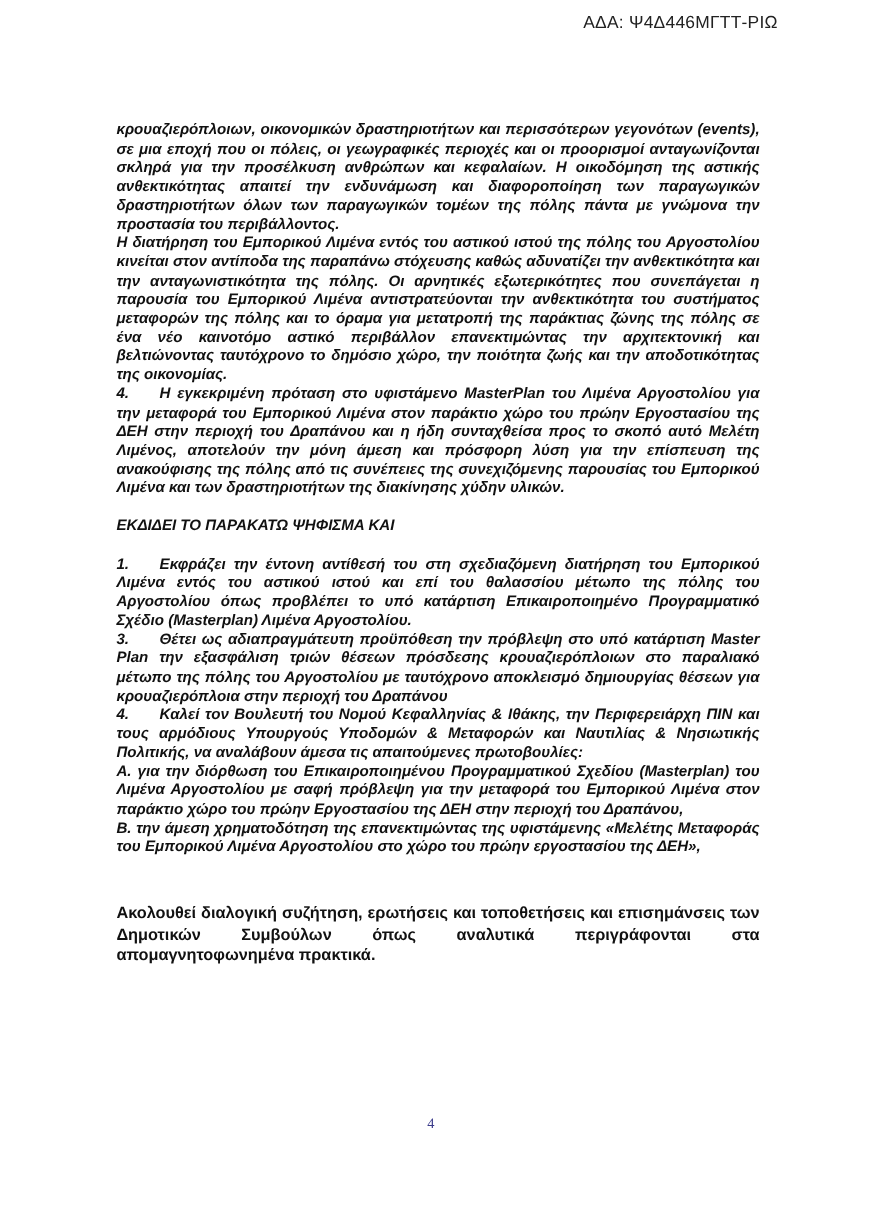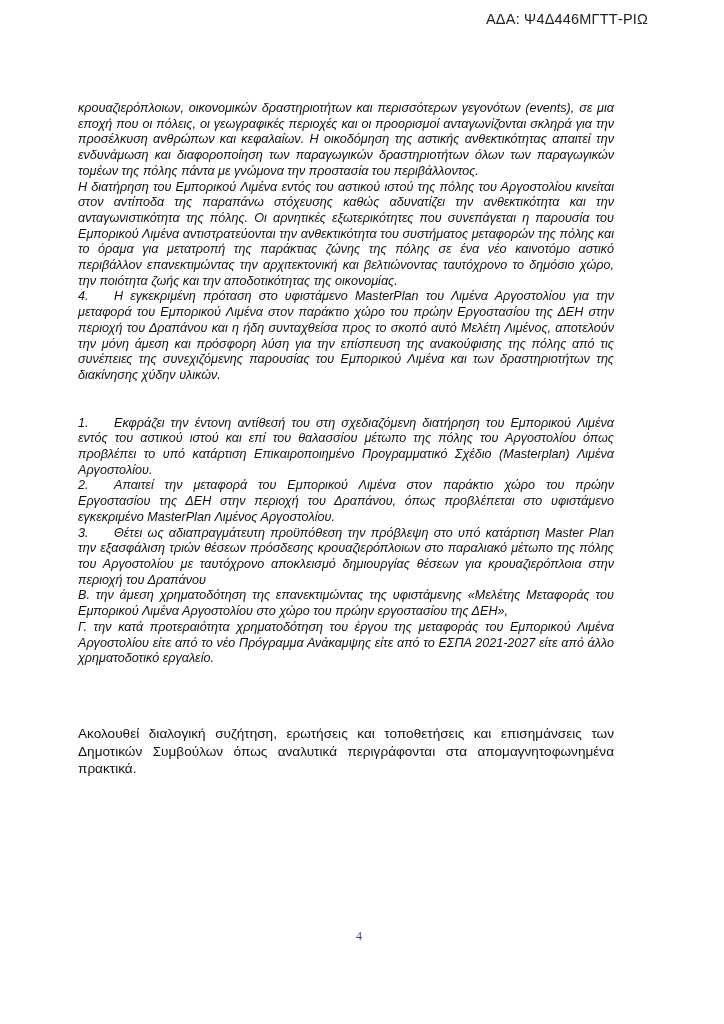--- a/index.html
+++ b/index.html
@@ -1,44 +1,45 @@
 <!DOCTYPE html>
 <html><head>
   <meta charset="utf-8">
   <style>
     html, body { margin: 0; padding: 0; background: #ffffff; }
     body { width: 724px; height: 1024px; position: relative; overflow: hidden;
            font-family: "Liberation Sans", sans-serif; color: #111; }
     .ada { position: absolute; top: 11px; left: 470px; font-size: 14.5px; color: #222; letter-spacing: 0.2px; margin-left: 16px; }
-    .content { position: absolute; left: 78px; top: 101px; width: 536px; font-size: 12.6px; line-height: 15.7px; }
+    .content { position: absolute; left: 97px; top: 101px; width: 536px; font-size: 12.6px; line-height: 15.7px; font-weight: bold; }
     .it { font-style: italic; }
     p { margin: 0; text-align: justify; text-align-last: left; }
     .num { display: inline-block; width: 36px; }
     .gap1 { height: 16px; }
-    .large { font-size: 13.6px; line-height: 17.6px; margin-top: 20px; }
+    .large { font-size: 13.6px; line-height: 17.6px; }
     .page-num { position: absolute; top: 929px; left: 356px; font-family: "Liberation Serif", serif; font-size: 12px; color: #3a3a8a; }
   </style>
 </head>
 <body>
 
 <div class="ada">ΑΔΑ: Ψ4Δ446ΜΓΤΤ-ΡΙΩ</div>
 
 <div class="content">
   <p class="it">κρουαζιερόπλοιων, οικονομικών δραστηριοτήτων και περισσότερων γεγονότων (events), σε μια εποχή που οι πόλεις, οι γεωγραφικές περιοχές και οι προορισμοί ανταγωνίζονται σκληρά για την προσέλκυση ανθρώπων και κεφαλαίων. Η οικοδόμηση της αστικής ανθεκτικότητας απαιτεί την ενδυνάμωση και διαφοροποίηση των παραγωγικών δραστηριοτήτων όλων των παραγωγικών τομέων της πόλης πάντα με γνώμονα την προστασία του περιβάλλοντος.</p>
   <p class="it">Η διατήρηση του Εμπορικού Λιμένα εντός του αστικού ιστού της πόλης του Αργοστολίου κινείται στον αντίποδα της παραπάνω στόχευσης καθώς αδυνατίζει την ανθεκτικότητα και την ανταγωνιστικότητα της πόλης. Οι αρνητικές εξωτερικότητες που συνεπάγεται η παρουσία του Εμπορικού Λιμένα αντιστρατεύονται την ανθεκτικότητα του συστήματος μεταφορών της πόλης και το όραμα για μετατροπή της παράκτιας ζώνης της πόλης σε ένα νέο καινοτόμο αστικό περιβάλλον επανεκτιμώντας την αρχιτεκτονική και βελτιώνοντας ταυτόχρονο το δημόσιο χώρο, την ποιότητα ζωής και την αποδοτικότητας της οικονομίας.</p>
   <p class="it"><span class="num">4.</span><span>Η εγκεκριμένη πρόταση στο υφιστάμενο MasterPlan του Λιμένα Αργοστολίου για την μεταφορά του Εμπορικού Λιμένα στον παράκτιο χώρο του πρώην Εργοστασίου της ΔΕΗ στην περιοχή του Δραπάνου και η ήδη συνταχθείσα προς το σκοπό αυτό Μελέτη Λιμένος, αποτελούν την μόνη άμεση και πρόσφορη λύση για την επίσπευση της ανακούφισης της πόλης από τις συνέπειες της συνεχιζόμενης παρουσίας του Εμπορικού Λιμένα και των δραστηριοτήτων της διακίνησης χύδην υλικών.</span></p>
 
   <div class="gap1"></div>
+  <p class="it">ΕΚΔΙΔΕΙ  ΤΟ ΠΑΡΑΚΑΤΩ ΨΗΦΙΣΜΑ  ΚΑΙ</p>
   <div class="gap1"></div>
 
   <p class="it"><span class="num">1.</span><span>Εκφράζει την έντονη αντίθεσή του στη σχεδιαζόμενη διατήρηση του Εμπορικού Λιμένα εντός του αστικού ιστού και επί του θαλασσίου μέτωπο της πόλης του Αργοστολίου όπως προβλέπει το υπό κατάρτιση Επικαιροποιημένο Προγραμματικό Σχέδιο (Masterplan) Λιμένα Αργοστολίου.</span></p>
-  <p class="it"><span class="num">2.</span><span>Απαιτεί την μεταφορά του Εμπορικού Λιμένα στον παράκτιο χώρο του πρώην Εργοστασίου της ΔΕΗ στην περιοχή του Δραπάνου, όπως προβλέπεται στο υφιστάμενο εγκεκριμένο MasterPlan Λιμένος Αργοστολίου.</span></p>
   <p class="it"><span class="num">3.</span><span>Θέτει ως αδιαπραγμάτευτη προϋπόθεση την πρόβλεψη στο υπό κατάρτιση Master Plan την εξασφάλιση τριών θέσεων πρόσδεσης κρουαζιερόπλοιων στο παραλιακό μέτωπο της πόλης του Αργοστολίου με ταυτόχρονο αποκλεισμό δημιουργίας θέσεων για κρουαζιερόπλοια στην περιοχή του Δραπάνου</span></p>
+  <p class="it"><span class="num">4.</span><span>Καλεί τον Βουλευτή του Νομού Κεφαλληνίας &amp; Ιθάκης, την Περιφερειάρχη ΠΙΝ και τους αρμόδιους Υπουργούς Υποδομών &amp; Μεταφορών και  Ναυτιλίας &amp;  Νησιωτικής Πολιτικής, να αναλάβουν άμεσα τις απαιτούμενες πρωτοβουλίες:</span></p>
+  <p class="it">Α. για την διόρθωση του Επικαιροποιημένου Προγραμματικού Σχεδίου (Masterplan) του Λιμένα Αργοστολίου με σαφή πρόβλεψη για την μεταφορά του Εμπορικού Λιμένα στον παράκτιο χώρο του πρώην Εργοστασίου της ΔΕΗ στην περιοχή του Δραπάνου,</p>
   <p class="it">Β. την άμεση χρηματοδότηση της επανεκτιμώντας της υφιστάμενης «Μελέτης Μεταφοράς του Εμπορικού Λιμένα Αργοστολίου στο χώρο του πρώην εργοστασίου της ΔΕΗ»,</p>
-  <p class="it">Γ. την κατά προτεραιότητα χρηματοδότηση του έργου της μεταφοράς του Εμπορικού Λιμένα Αργοστολίου είτε από το νέο Πρόγραμμα Ανάκαμψης είτε από το ΕΣΠΑ 2021-2027 είτε από άλλο χρηματοδοτικό εργαλείο.</p>
 
   <div style="height:38px"></div>
   <p class="large">Ακολουθεί διαλογική συζήτηση, ερωτήσεις και τοποθετήσεις και επισημάνσεις  των Δημοτικών Συμβούλων όπως αναλυτικά περιγράφονται στα απομαγνητοφωνημένα πρακτικά.</p>
 
   <div style="height:36px"></div>
 </div>
 
 <div class="page-num">4</div>
 
 </body></html>

